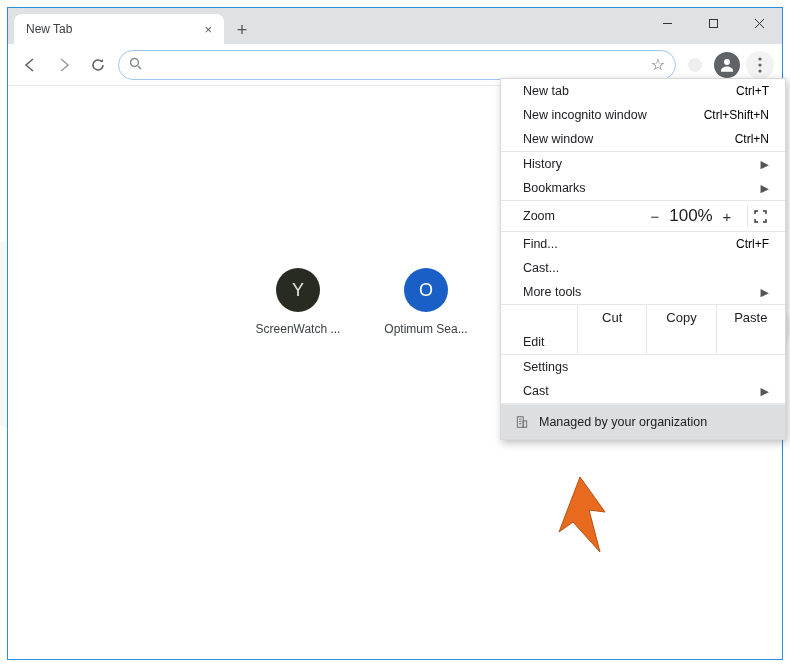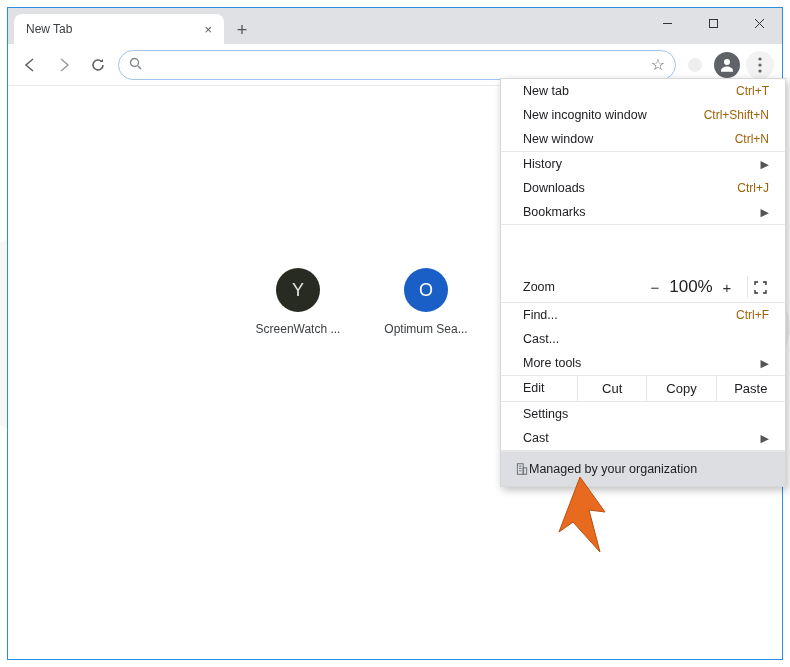--- a/index.html
+++ b/index.html
@@ -162,36 +162,36 @@
       z-index: 15;
     }
     .ctx-sep { height:1px; background:#e6e6e6; }
     .ctx-item {
       display:flex; align-items:center;
       padding: 5px 16px 5px 22px;
       min-height: 22px;
       white-space:nowrap;
       cursor:pointer;
     }
-    .ctx-item .shortcut-txt { margin-left:auto; color:#a16207; font-size:12px; }
+    .ctx-item .shortcut-txt { margin-left:auto; color:#000000; font-size:12px; }
     .ctx-item .arrow { margin-left:auto; font-size:11px; color:#555; }
-    .ctx-zoom { display:flex; align-items:center; padding: 4px 12px 4px 22px; gap:0;margin-top:47px; }
+    .ctx-zoom { display:flex; align-items:center; padding: 4px 12px 4px 22px; gap:0; }
     .ctx-zoom .zlabel { flex:1; }
     .ctx-zoom .zbtn { width:28px; text-align:center; font-size:15px; color:#333; cursor:pointer; }
     .ctx-zoom .zval { width:44px; text-align:center; font-size:17px; }
     .ctx-zoom .fs {
       width:26px; height:22px; margin-left:6px;
       border-left:1px solid #e6e6e6;
       display:flex; align-items:center; justify-content:center;
     }
     .ctx-edit { display:flex; padding:0; }
-    .ctx-edit .elabel { padding: 5px 0 5px 22px; width:76px; }
+    .ctx-edit .elabel { padding: 5px 0 5px 22px; width:76px;margin-top:25px; }
     .ctx-edit .ebtn { flex:1; text-align:center; padding:5px 0; border-left:1px solid #e6e6e6; cursor:pointer; font-size:13px; }
     .ctx-managed {
-      display:flex; align-items:center; 
+      display:flex; align-items:center; gap:10px;
       padding: 10px 16px 10px 14px;
       background:#dcdee1;
     }
     .ctx-managed .bicon { width:14px; height:14px; }
 
     
     .cursor-arrow {
       position:absolute;
       left: 545px; top: 472px;
       z-index: 20;
@@ -309,24 +309,20 @@
     <span class="shortcut-txt">Ctrl+Shift+N</span>
   </div>
   <div class="ctx-item">
     <span>New window</span>
     <span class="shortcut-txt">Ctrl+N</span>
   </div>
   <div class="ctx-sep"></div>
   <div class="ctx-item">
     <span>History</span>
     <span class="arrow">▶</span>
-  </div>
-  <div class="ctx-item">
-    <span>Downloads</span>
-    <span class="shortcut-txt">Ctrl+J</span>
   </div>
   <div class="ctx-item">
     <span>Bookmarks</span>
     <span class="arrow">▶</span>
   </div>
   <div class="ctx-sep"></div>
   <div class="ctx-zoom">
     <span class="zlabel">Zoom</span>
     <span class="zbtn">−</span>
     <span class="zval">100%</span>

